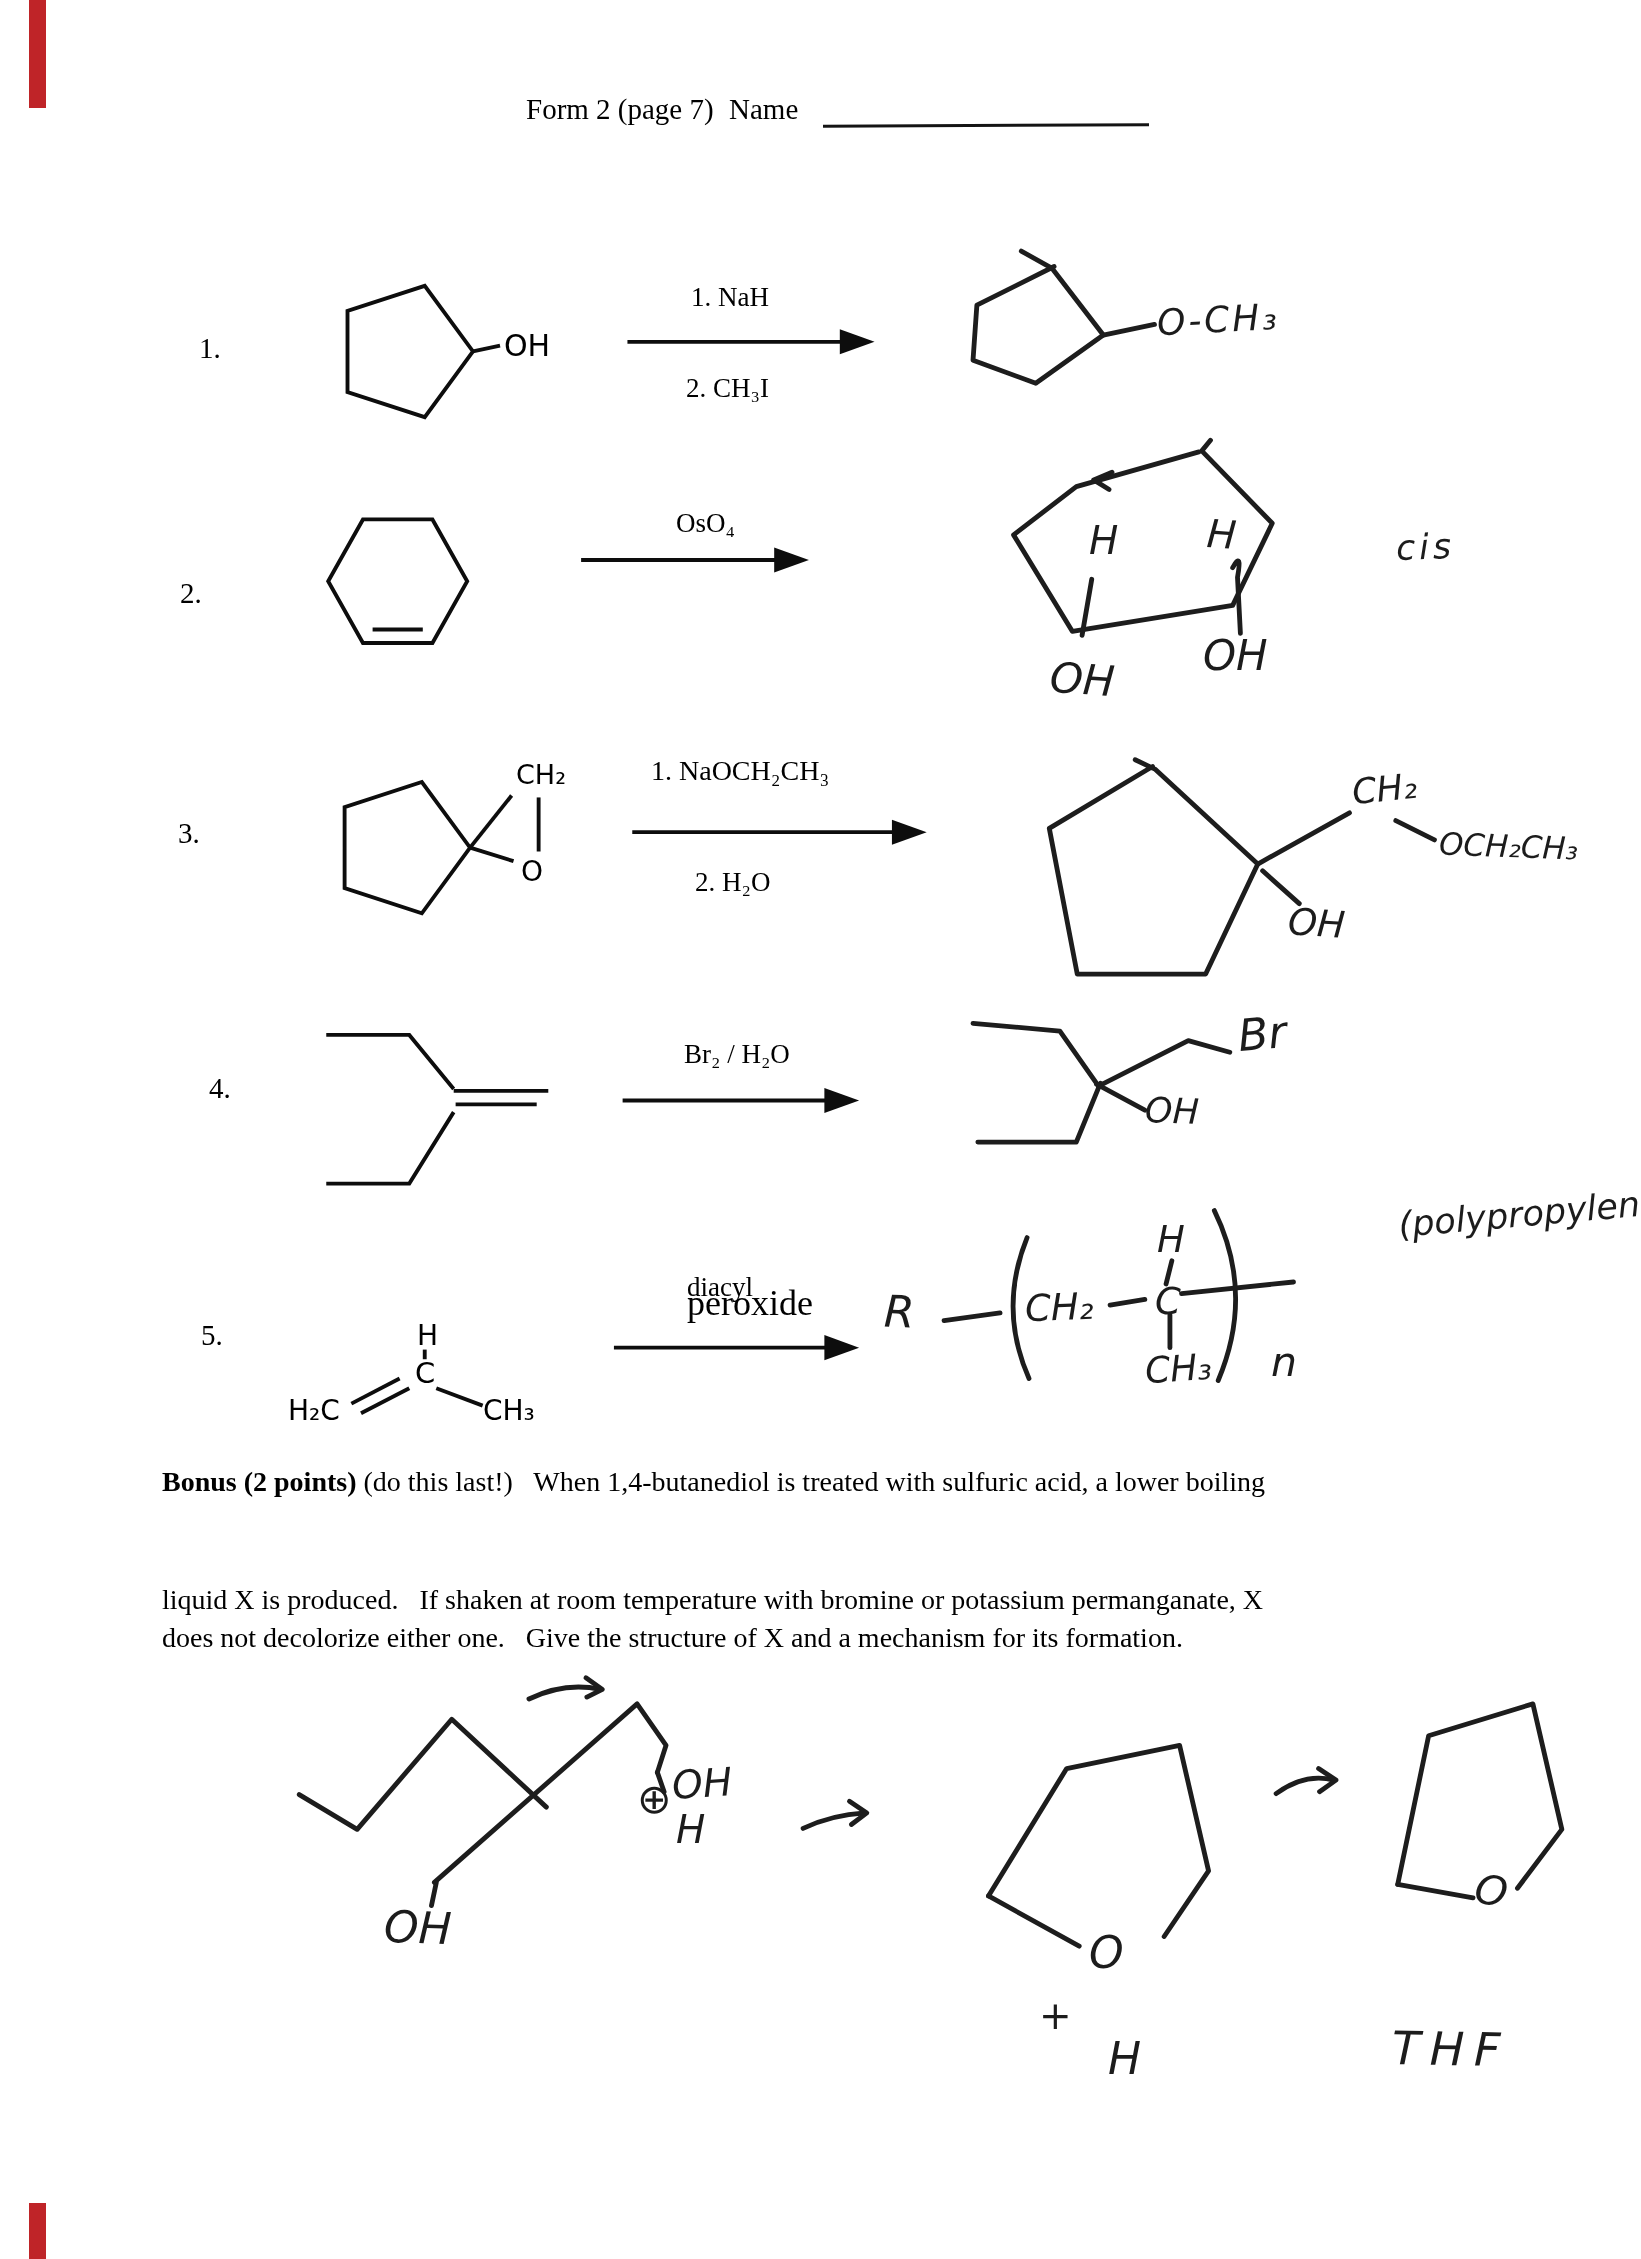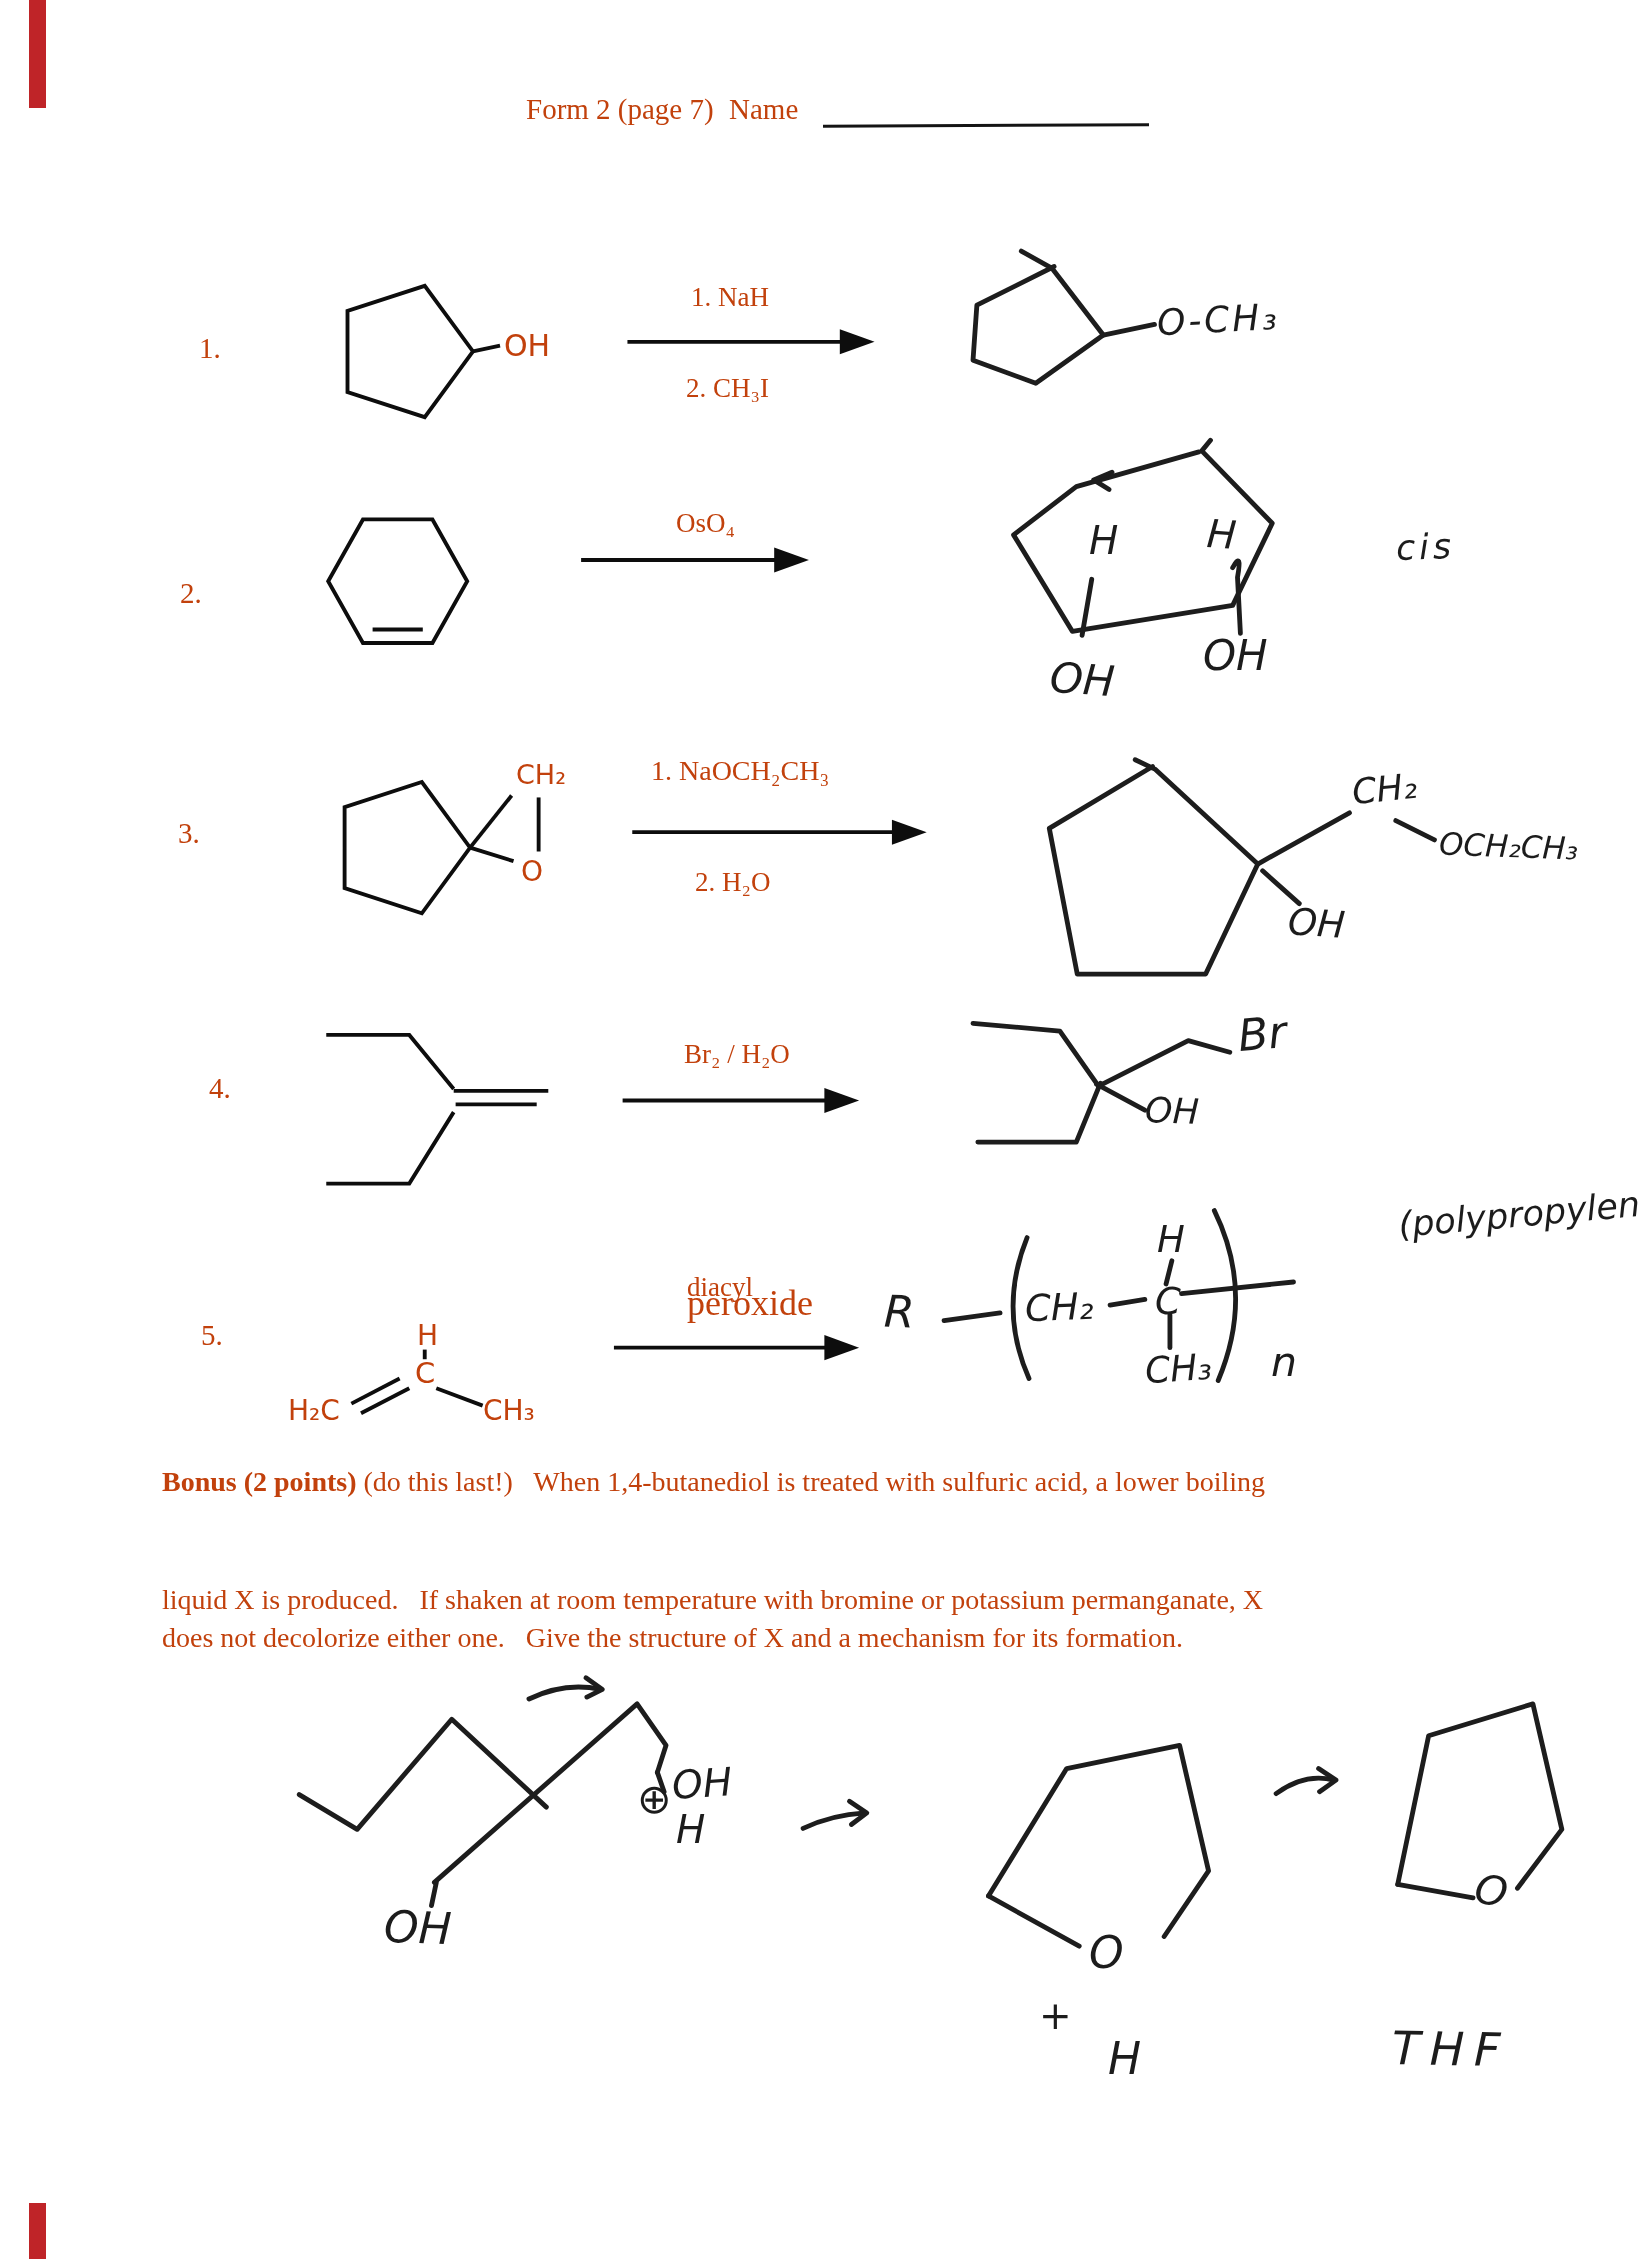--- a/index.html
+++ b/index.html
@@ -3,21 +3,21 @@
 <meta charset="utf-8">
 <style>
   html,body{margin:0;padding:0;background:#ffffff;}
   body{width:1641px;height:2259px;overflow:hidden;position:relative;}
   .page{position:absolute;left:0;top:0;width:1641px;height:2259px;background:#ffffff;}
   .redbar{position:absolute;width:17.4px;background:#bf2428;}
   svg.art{position:absolute;left:0;top:0;z-index:1;}
   .ps{stroke:#0d0d0d;stroke-width:4;fill:none;}
   .ps .af{fill:#0d0d0d;stroke:none;}
   .hs{stroke:#1d1d1d;stroke-width:5;fill:none;stroke-linecap:round;stroke-linejoin:round;}
-  .pt{position:absolute;z-index:2;font-family:"Liberation Serif","DejaVu Serif","DejaVu Sans",serif;color:#c2410c;white-space:pre;}
+  .pt{position:absolute;z-index:2;font-family:"Liberation Serif","DejaVu Serif","DejaVu Sans",serif;color:#000000;white-space:pre;}
   .sans{font-family:"DejaVu Sans","Liberation Sans",sans-serif;}
   .hw{position:absolute;z-index:2;font-family:"DejaVu Sans","Liberation Sans",sans-serif;font-style:italic;color:#1c1c1c;white-space:pre;}
   .b{font-weight:bold;}
   .uline{position:absolute;z-index:2;height:2.9px;background:#141414;}
 </style>
 </head>
 <body>
 
 <div class="page">
 

